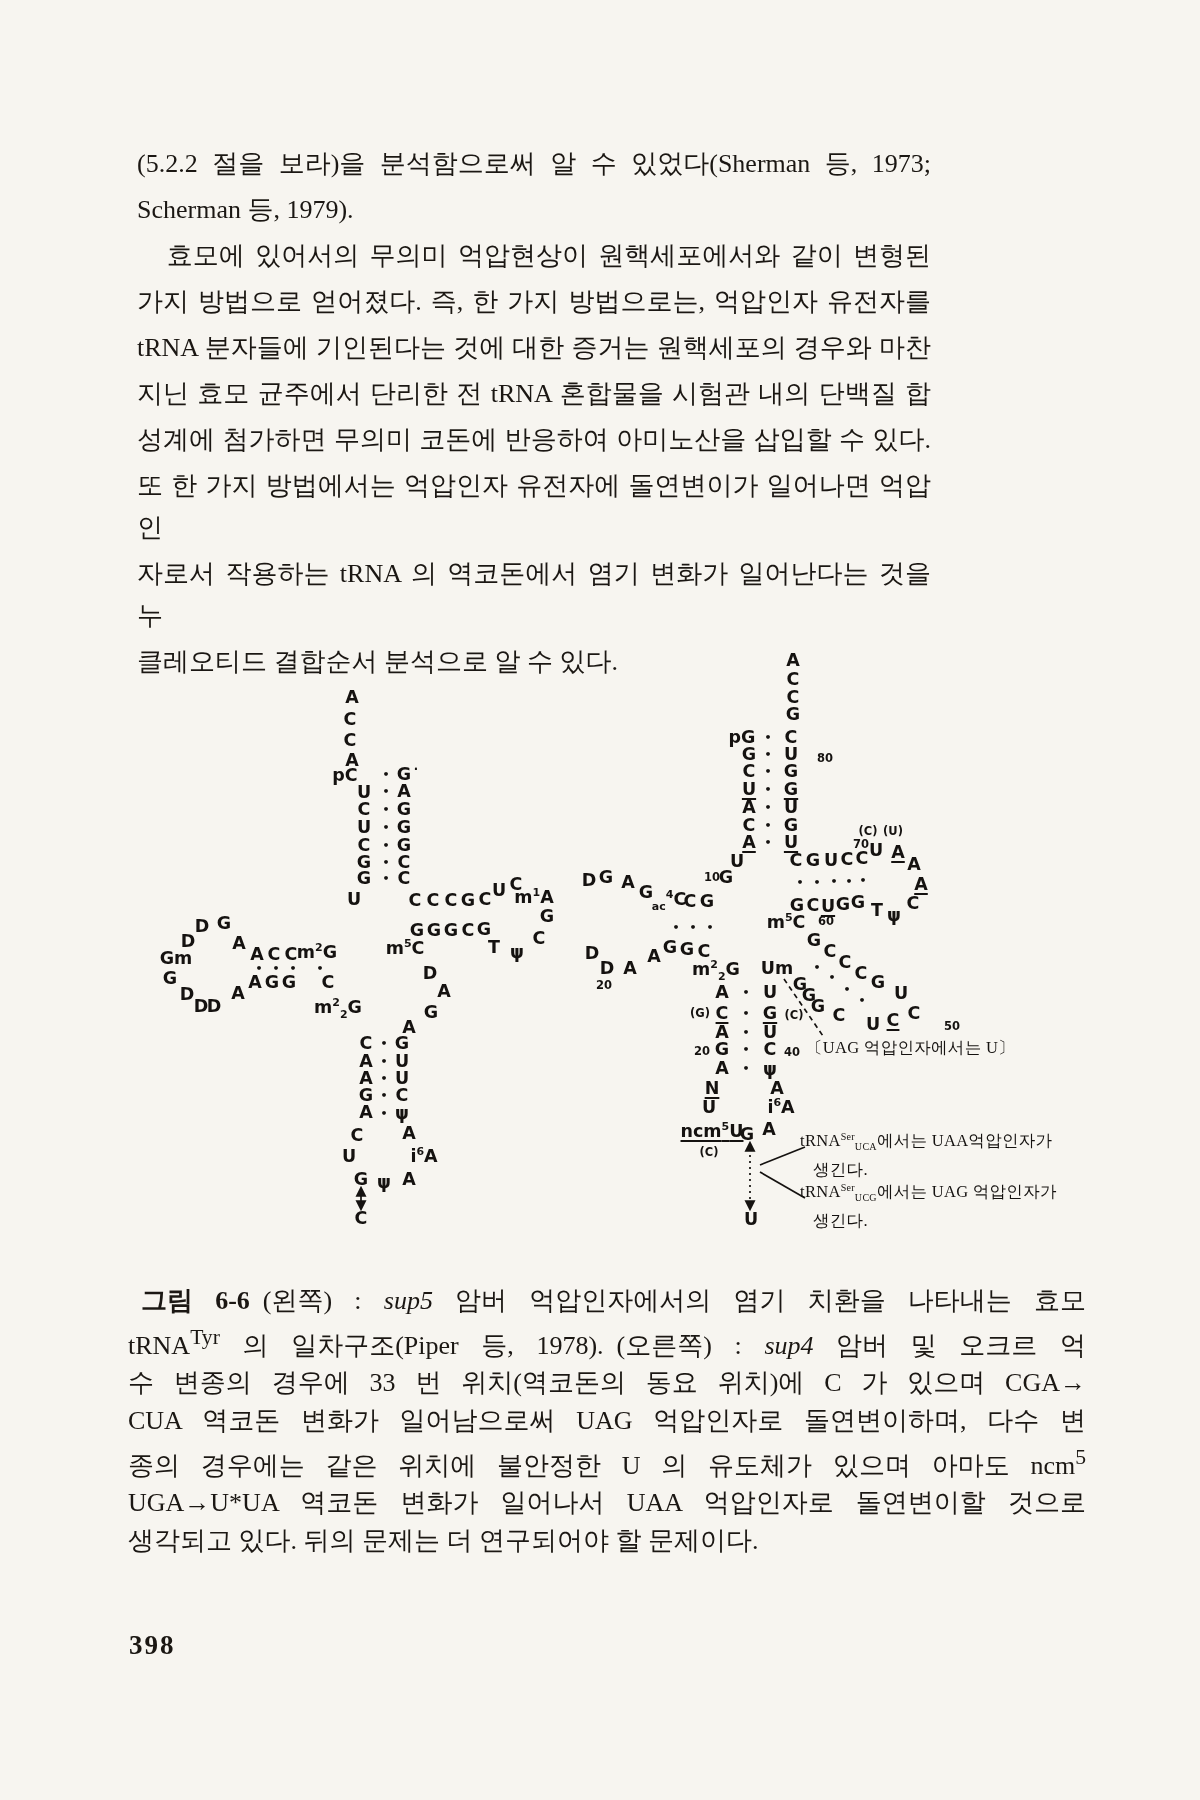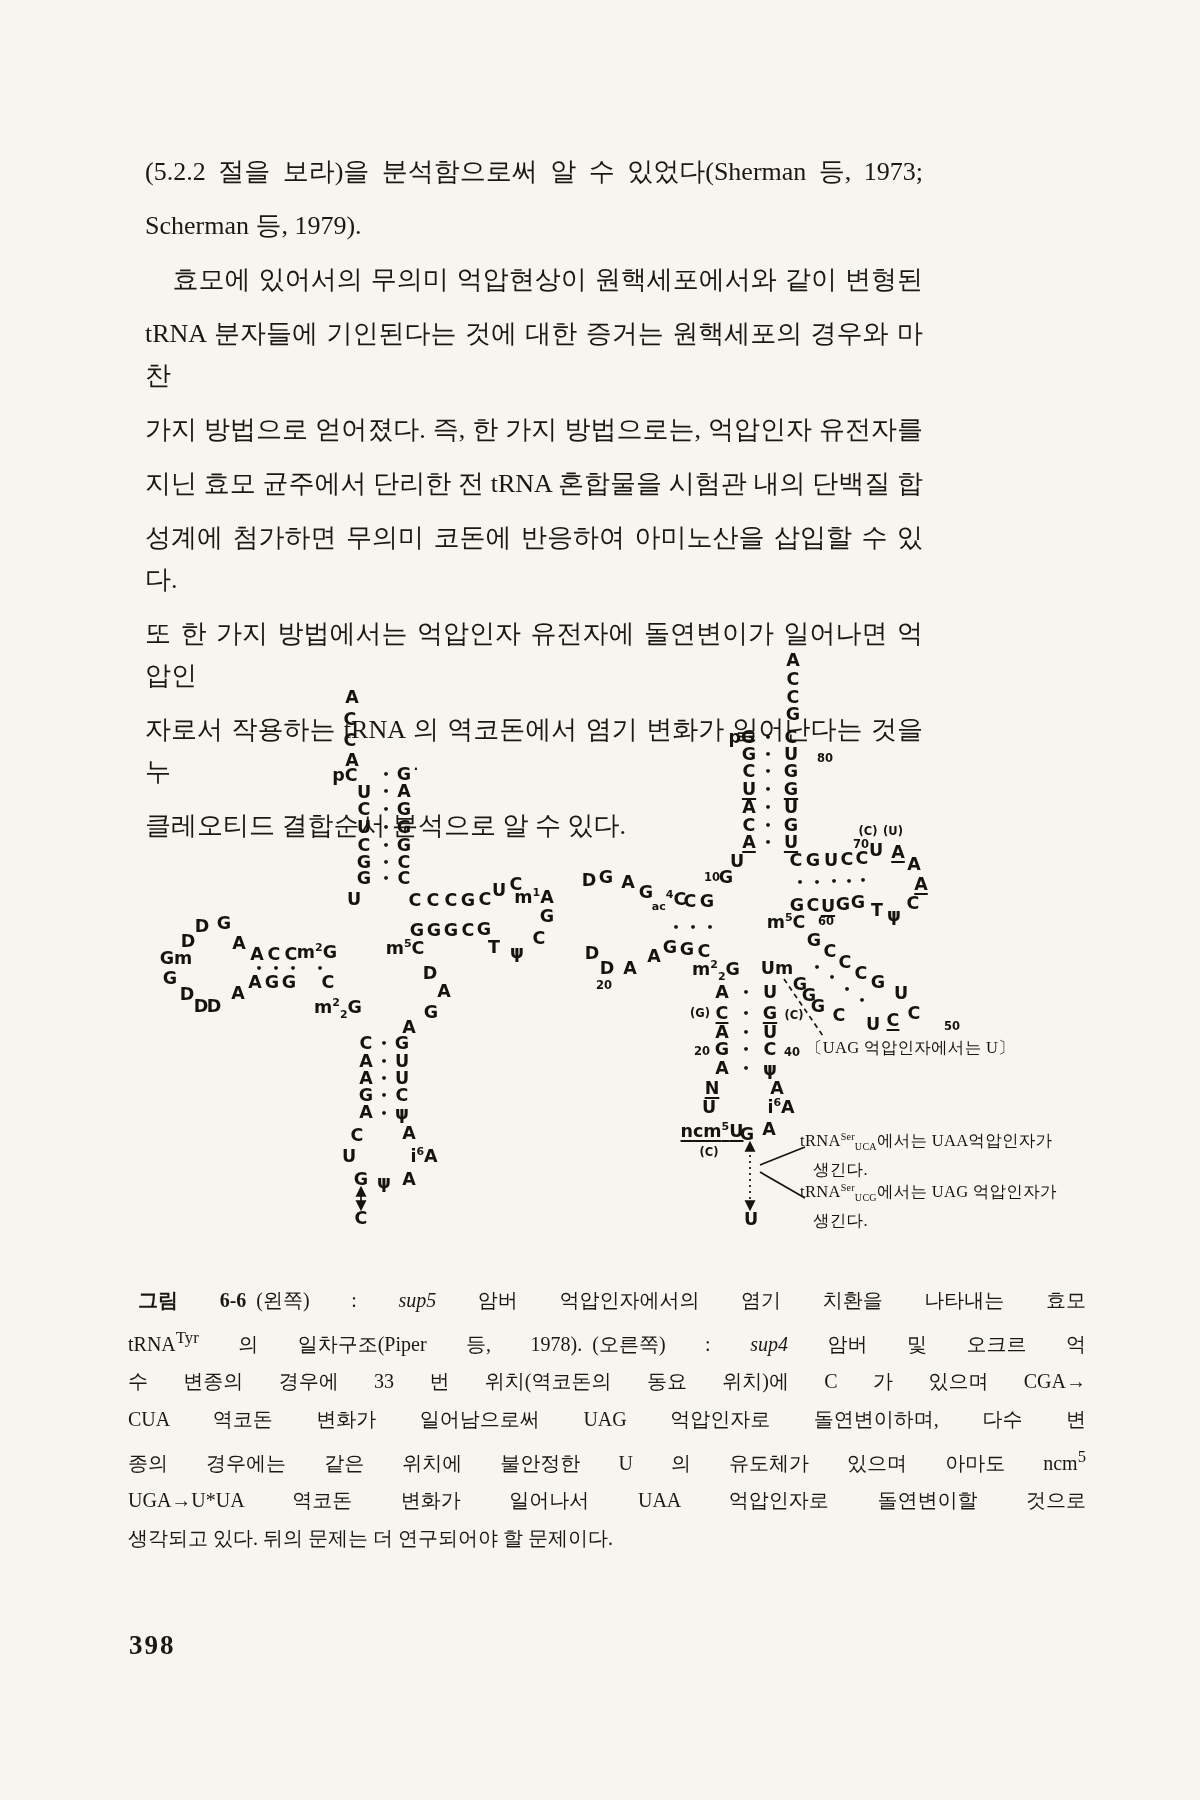--- a/index.html
+++ b/index.html
@@ -1,22 +1,22 @@
 <!DOCTYPE html>
 <html><head>
 <meta charset="utf-8">
 <style>
   html,body{margin:0;padding:0;background:#e8e6e0;}
   .page{position:relative;width:1200px;height:1800px;margin:0 auto;background:#f7f5f0;overflow:hidden;color:#1b1713;}
   .body-text{position:absolute;left:133px;top:139px;width:802px;
     font-family:"Liberation Serif","DejaVu Serif",serif;font-size:26px;line-height:42px;}
-  .body-text p{margin:12px;text-align:justify;}
+  .body-text p{margin:4px;text-align:justify;}
   p.jl{text-align-last:justify;}
   .caption{position:absolute;left:128px;top:1282px;width:958px;
-    font-family:"Liberation Serif","DejaVu Serif",serif;font-size:20px;line-height:37.4px;}
+    font-family:"Liberation Serif","DejaVu Serif",serif;font-size:26px;line-height:37.4px;}
   .caption p{margin:0;text-align:justify;}
   .fig-layer{position:absolute;left:0;top:0;width:1200px;height:1800px;font-family:"DejaVu Sans",sans-serif;}
   .g{position:absolute;transform:translate(-50%,-50%);font-weight:700;font-size:17.5px;white-space:nowrap;color:#151210;}
   .g sup{font-size:11px;line-height:0;}
   .g sub{font-size:11px;line-height:0;}
   .g.dot{font-size:11px;}
   .g.num{font-size:11.5px;}
   .g.u{text-decoration:underline;text-underline-offset:3px;text-decoration-thickness:1.5px;}
   .g.ann{transform:translate(0,-50%);font-family:"Liberation Serif","DejaVu Serif",serif;
     font-weight:400;font-size:16.5px;letter-spacing:.3px;}
@@ -27,22 +27,22 @@
   i{font-style:italic;}
 </style>
 </head>
 <body>
 
 <div class="page">
   <div class="body-text">
       <p class="jl">(5.2.2 절을  보라)을  분석함으로써  알  수  있었다(Sherman  등,  1973;</p>
       <p>Scherman 등, 1979).</p>
       <p class="jl">　효모에  있어서의  무의미  억압현상이  원핵세포에서와  같이  변형된</p>
+      <p class="jl">가지  방법으로  얻어졌다.  즉,  한  가지  방법으로는,  억압인자  유전자를</p>
       <p class="jl">tRNA 분자들에  기인된다는  것에  대한  증거는  원핵세포의  경우와  마찬</p>
-      <p class="jl">가지  방법으로  얻어졌다.  즉,  한  가지  방법으로는,  억압인자  유전자를</p>
       <p class="jl">지닌  효모  균주에서  단리한  전  tRNA  혼합물을  시험관  내의  단백질  합</p>
       <p class="jl">성계에  첨가하면  무의미  코돈에  반응하여  아미노산을  삽입할  수  있다.</p>
       <p class="jl">또  한  가지  방법에서는  억압인자  유전자에  돌연변이가  일어나면  억압인</p>
       <p class="jl">자로서  작용하는  tRNA 의  역코돈에서  염기  변화가  일어난다는  것을  누</p>
       <p>클레오티드  결합순서  분석으로  알  수  있다.</p>
     </div>
 
   <div class="fig-layer">
     <svg class="lines" width="1200" height="1800" viewBox="0 0 1200 1800">
       <defs>

